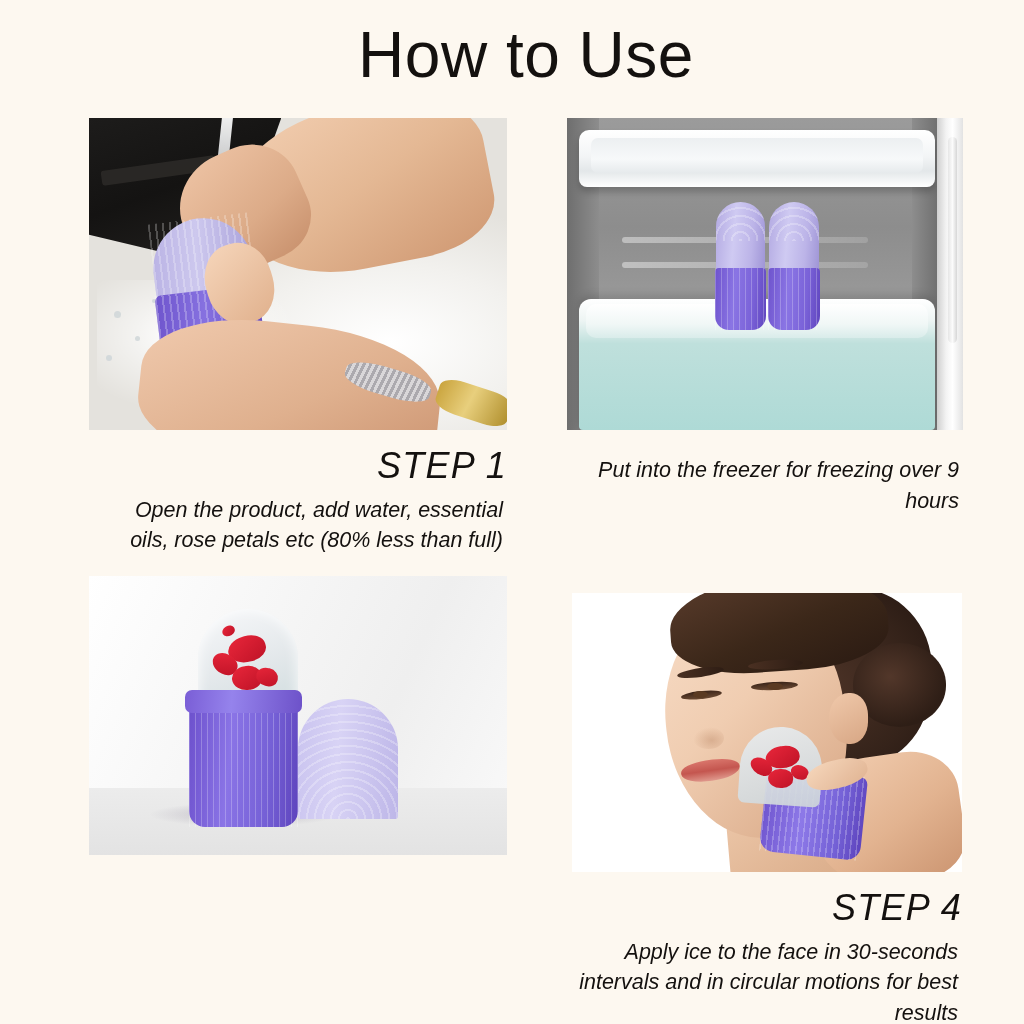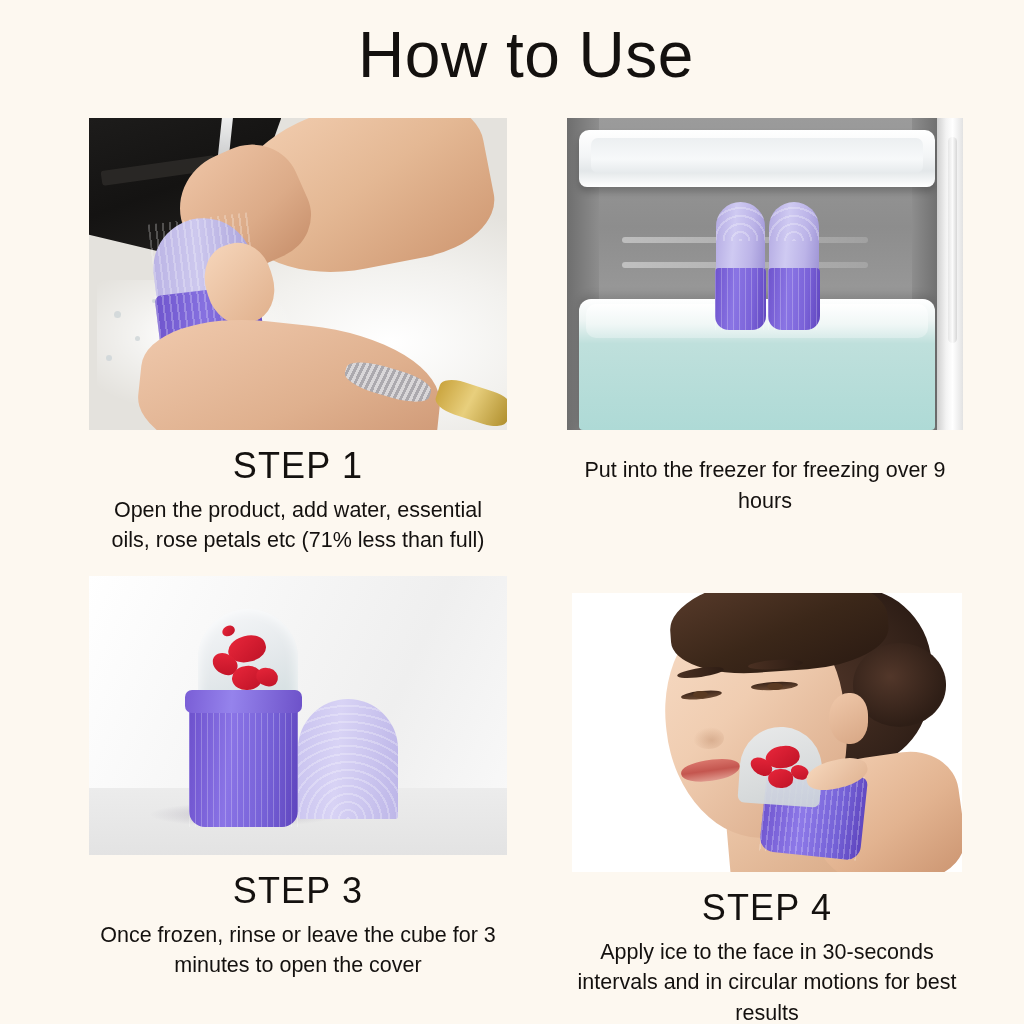--- a/index.html
+++ b/index.html
@@ -31,22 +31,23 @@
   .cell-3{left:75px;top:458px;width:418px;}
   .cell-4{left:558px;top:475px;width:390px;}
 
   .photo{position:relative;overflow:hidden;}
   .photo-1{height:312px;}
   .photo-2{height:312px;}
   .photo-3{height:279px;}
   .photo-4{height:279px;}
 
   .caption{
-    text-align:center;
+    text-align:right;
     padding-top:16px;
+    font-style:italic;
   }
   .step-label{
     font-size:36px;
     font-weight:300;
     letter-spacing:1.2px;
     color:#14110f;
     line-height:1.1;
   }
   .step-desc{
     font-size:21.5px;
@@ -255,21 +256,21 @@
           </div>
         </div>
 
         <div class="hand p1-thumb"></div>
         <div class="hand p1-hand-lower"></div>
         <div class="p1-bracelet"></div>
         <div class="p1-watch"></div>
       </div>
       <div class="caption">
         <div class="step-label">STEP 1</div>
-        <div class="step-desc">Open the product, add water, essential oils, rose petals etc (71% less than full)</div>
+        <div class="step-desc">Open the product, add water, essential oils, rose petals etc (80% less than full)</div>
       </div>
     </div>
 
     <div class="cell cell-2">
       <div class="photo photo-2 p2">
         <div class="p2-wall"></div>
         <div class="p2-wall-l"></div>
         <div class="p2-wall-r"></div>
         <div class="p2-backline" style="top:38%;"></div>
         <div class="p2-backline" style="top:46%;"></div>
@@ -322,24 +323,20 @@
           <div class="petal" style="left:14%;top:44%;width:26%;height:20%;transform:rotate(28deg);"></div>
           <div class="petal" style="left:34%;top:56%;width:30%;height:24%;transform:rotate(-8deg);"></div>
           <div class="petal" style="left:58%;top:58%;width:22%;height:18%;transform:rotate(14deg);"></div>
           <div class="petal" style="left:24%;top:16%;width:13%;height:10%;transform:rotate(-30deg);"></div>
         </div>
 
         <div class="p3-base">
           <div class="ribs-v"></div>
         </div>
         <div class="p3-collar"></div>
-      </div>
-      <div class="caption">
-        <div class="step-label">STEP 3</div>
-        <div class="step-desc">Once frozen, rinse or leave the cube for 3 minutes to open the cover</div>
       </div>
     </div>
 
     <div class="cell cell-4">
       <div class="photo photo-4 p4">
         <div class="p4-hairback"></div>
         <div class="p4-bun"></div>
         <div class="p4-neck"></div>
         <div class="p4-face"></div>
         <div class="p4-hairtop"></div>

